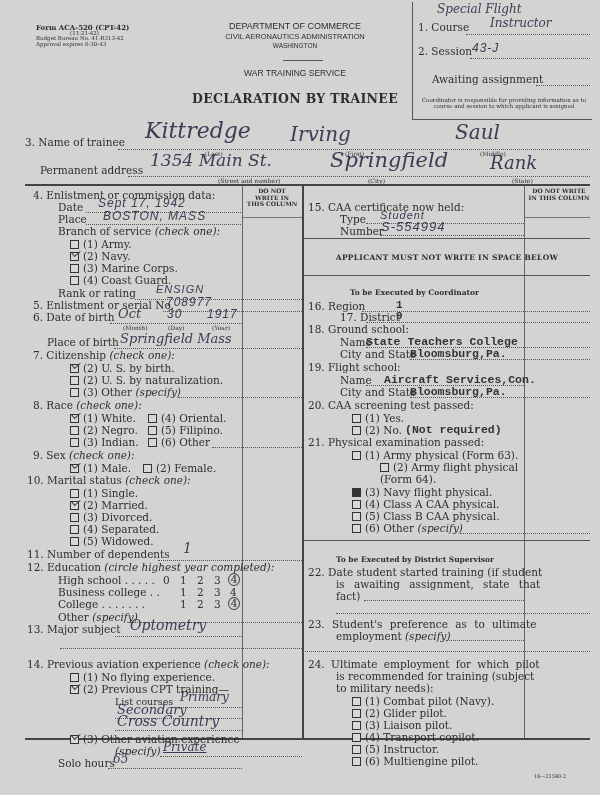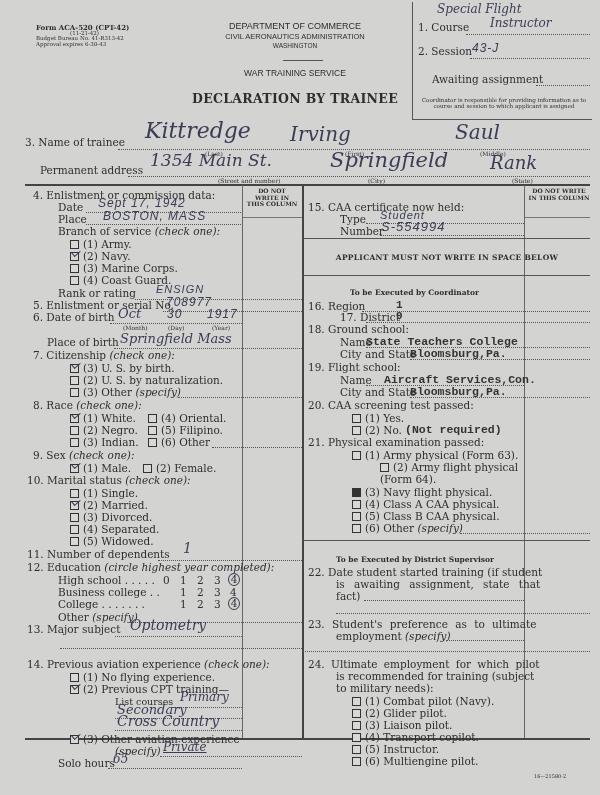--- a/index.html
+++ b/index.html
@@ -107,21 +107,21 @@
   <div class="abs hand-print" style="left:167px;top:307px;font-size:12px;">30</div>
   <div class="abs hand-print" style="left:207px;top:307px;font-size:12px;">1917</div>
   <div class="abs small" style="left:123px;top:325px;">(Month)</div>
   <div class="abs small" style="left:168px;top:325px;">(Day)</div>
   <div class="abs small" style="left:212px;top:325px;">(Year)</div>
   <div class="abs lbl" style="left:47px;top:336px;">Place of birth</div>
   <div class="dots" style="left:114px;top:348px;width:188px;"></div>
   <div class="abs hand" style="left:120px;top:331px;font-size:13px;">Springfield Mass</div>
 
   <div class="abs lbl" style="left:33px;top:349px;"><span>7. Citizenship</span> <i>(check one):</i></div>
-  <div class="abs lbl" style="left:70px;top:362px;"><span class="cb checked"></span><span>(3) U. S. by birth.</span></div>
+  <div class="abs lbl" style="left:70px;top:362px;"><span class="cb checked"></span><span>(2) U. S. by birth.</span></div>
   <div class="abs lbl" style="left:70px;top:374px;"><span class="cb"></span><span>(2) U. S. by naturalization.</span></div>
   <div class="abs lbl" style="left:70px;top:386px;"><span class="cb"></span><span>(3) Other</span> <i>(specify)</i></div>
   <div class="dots" style="left:178px;top:397px;width:124px;"></div>
 
   <div class="abs lbl" style="left:33px;top:399px;"><span>8. Race</span> <i>(check one):</i></div>
   <div class="abs lbl" style="left:70px;top:412px;"><span class="cb checked"></span><span>(1) White.</span></div>
   <div class="abs lbl" style="left:148px;top:412px;"><span class="cb"></span><span>(4) Oriental.</span></div>
   <div class="abs lbl" style="left:70px;top:424px;"><span class="cb"></span><span>(2) Negro.</span></div>
   <div class="abs lbl" style="left:148px;top:424px;"><span class="cb"></span><span>(5) Filipino.</span></div>
   <div class="abs lbl" style="left:70px;top:436px;"><span class="cb"></span><span>(3) Indian.</span></div>

